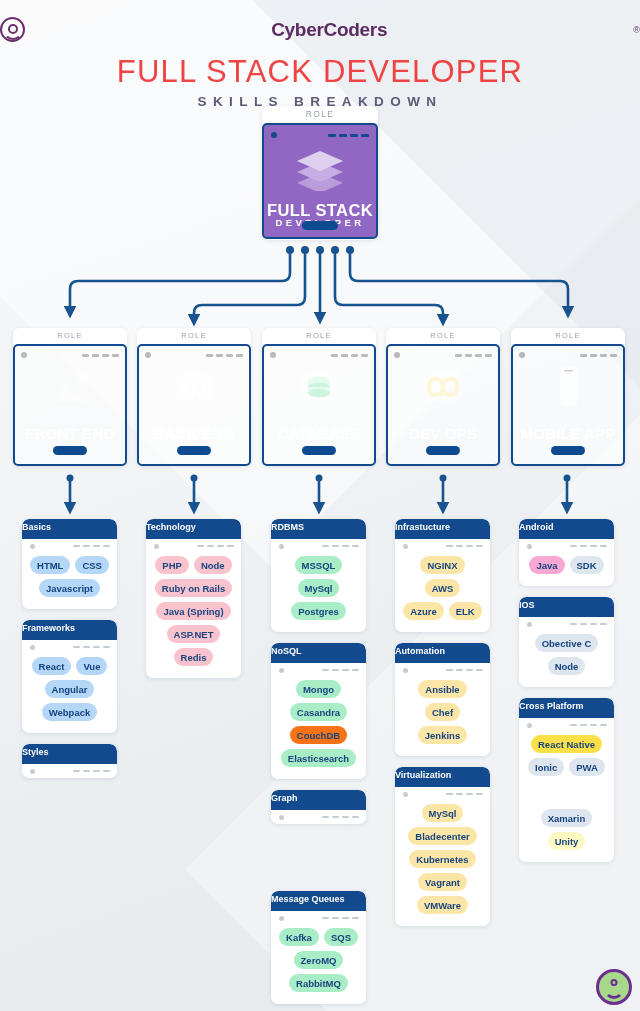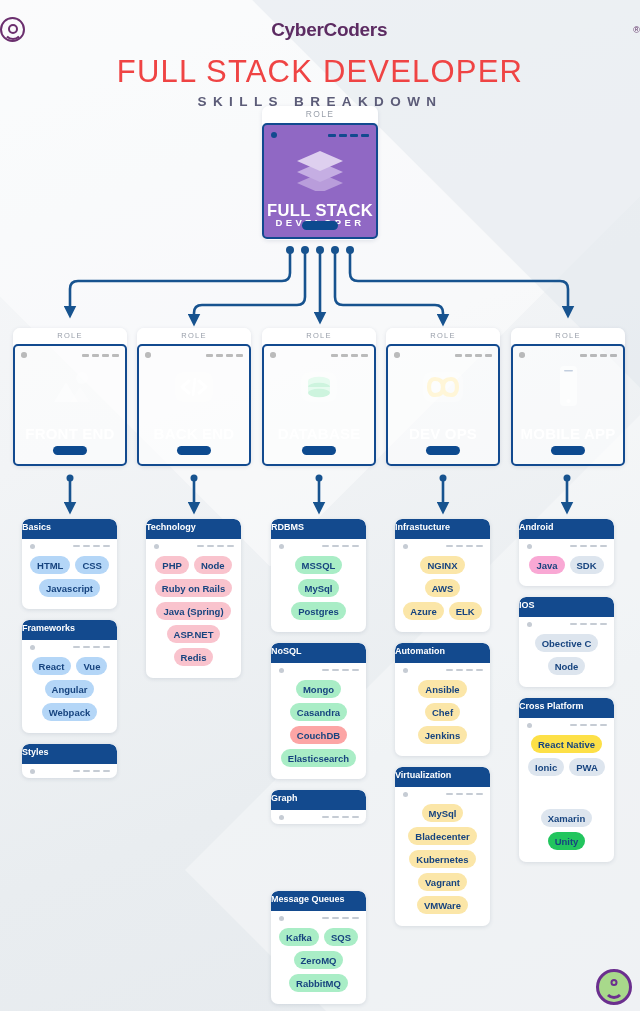--- a/index.html
+++ b/index.html
@@ -381,21 +381,21 @@
           <span class="dashes">
             <i></i>
             <i></i>
             <i></i>
             <i></i>
           </span>
         </div>
         <div class="sb-tags">
           <span class="tag" style="background: rgb(169, 237, 198);">Mongo</span>
           <span class="tag" style="background: rgb(169, 237, 198);">Casandra</span>
-          <span class="tag" style="background: #fca5a5;">CouchDB</span>
+          <span class="tag" style="background: #f97316;">CouchDB</span>
           <span class="tag" style="background: rgb(169, 237, 198);">Elasticsearch</span>
         </div>
       </div>
       <div class="skillbox" style="left: 271px; top: 790px; width: 95px;">
         <div class="sb-head">Graph</div>
         <div class="sb-bar">
           <span class="d"></span>
           <span class="dashes">
             <i></i>
             <i></i>
@@ -517,21 +517,21 @@
             <i></i>
             <i></i>
             <i></i>
           </span>
         </div>
         <div class="sb-tags">
           <span class="tag" style="background: #fde047;">React Native</span>
           <span class="tag" style="background: rgb(221, 229, 238);">Ionic</span>
           <span class="tag" style="background: rgb(221, 229, 238);">PWA</span>
           <span class="tag" style="background: rgb(221, 229, 238); margin-top: 28px;">Xamarin</span>
-          <span class="tag" style="background: #22c55e;">Unity</span>
+          <span class="tag" style="background: #fef9c3;">Unity</span>
         </div>
       </div>
     </div>
 
   <div id="footer-logo">
     <span class="fm"></span>
     <span class="fs"></span>
   </div>
 
 </div>

